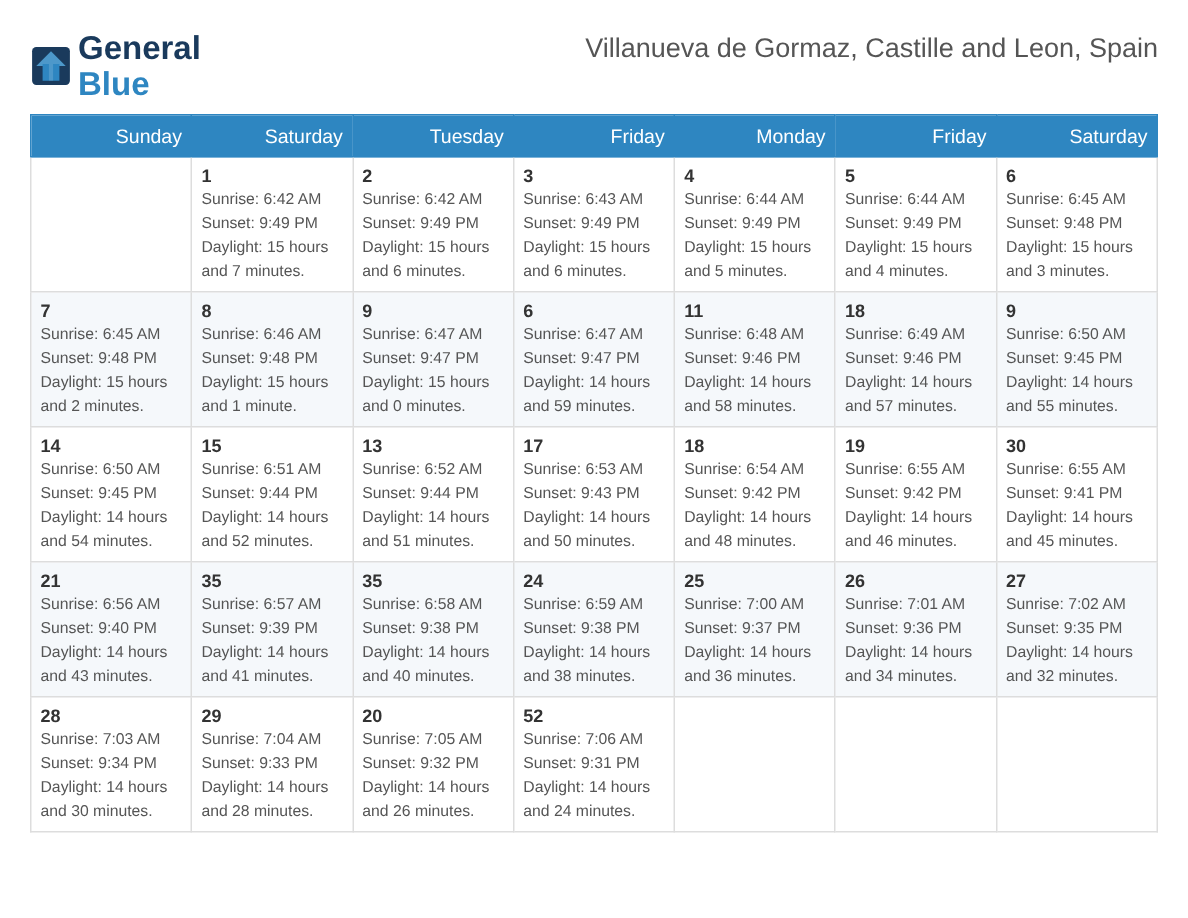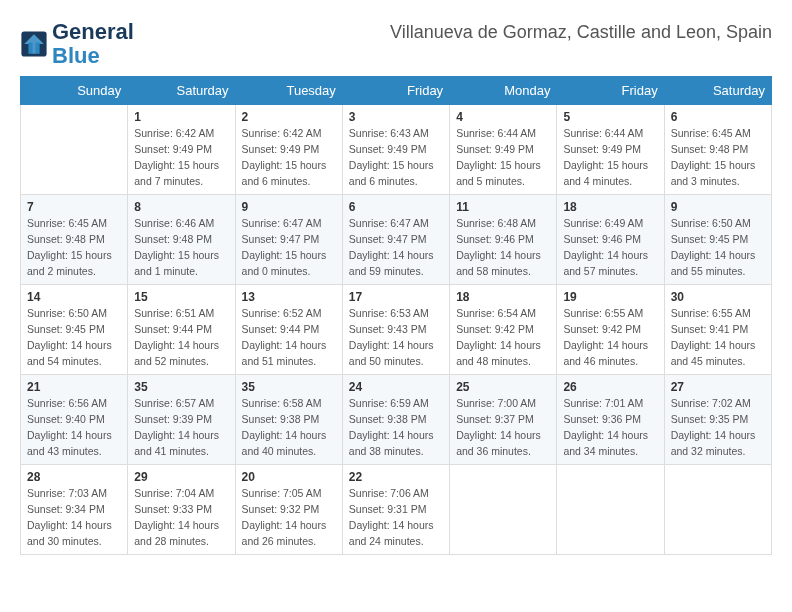--- a/index.html
+++ b/index.html
@@ -243,21 +243,21 @@
         </td>
         <td>
           <span class="day-num">29</span>
           <div class="day-info">Sunrise: 7:04 AM<br>Sunset: 9:33 PM<br>Daylight: 14 hours and 28 minutes.</div>
         </td>
         <td>
           <span class="day-num">20</span>
           <div class="day-info">Sunrise: 7:05 AM<br>Sunset: 9:32 PM<br>Daylight: 14 hours and 26 minutes.</div>
         </td>
         <td>
-          <span class="day-num">22</span>
+          <span class="day-num">52</span>
           <div class="day-info">Sunrise: 7:06 AM<br>Sunset: 9:31 PM<br>Daylight: 14 hours and 24 minutes.</div>
         </td>
         <td class="empty"></td>
         <td class="empty"></td>
         <td class="empty"></td>
       </tr>
     </tbody>
 </table>
 
 </body></html>

